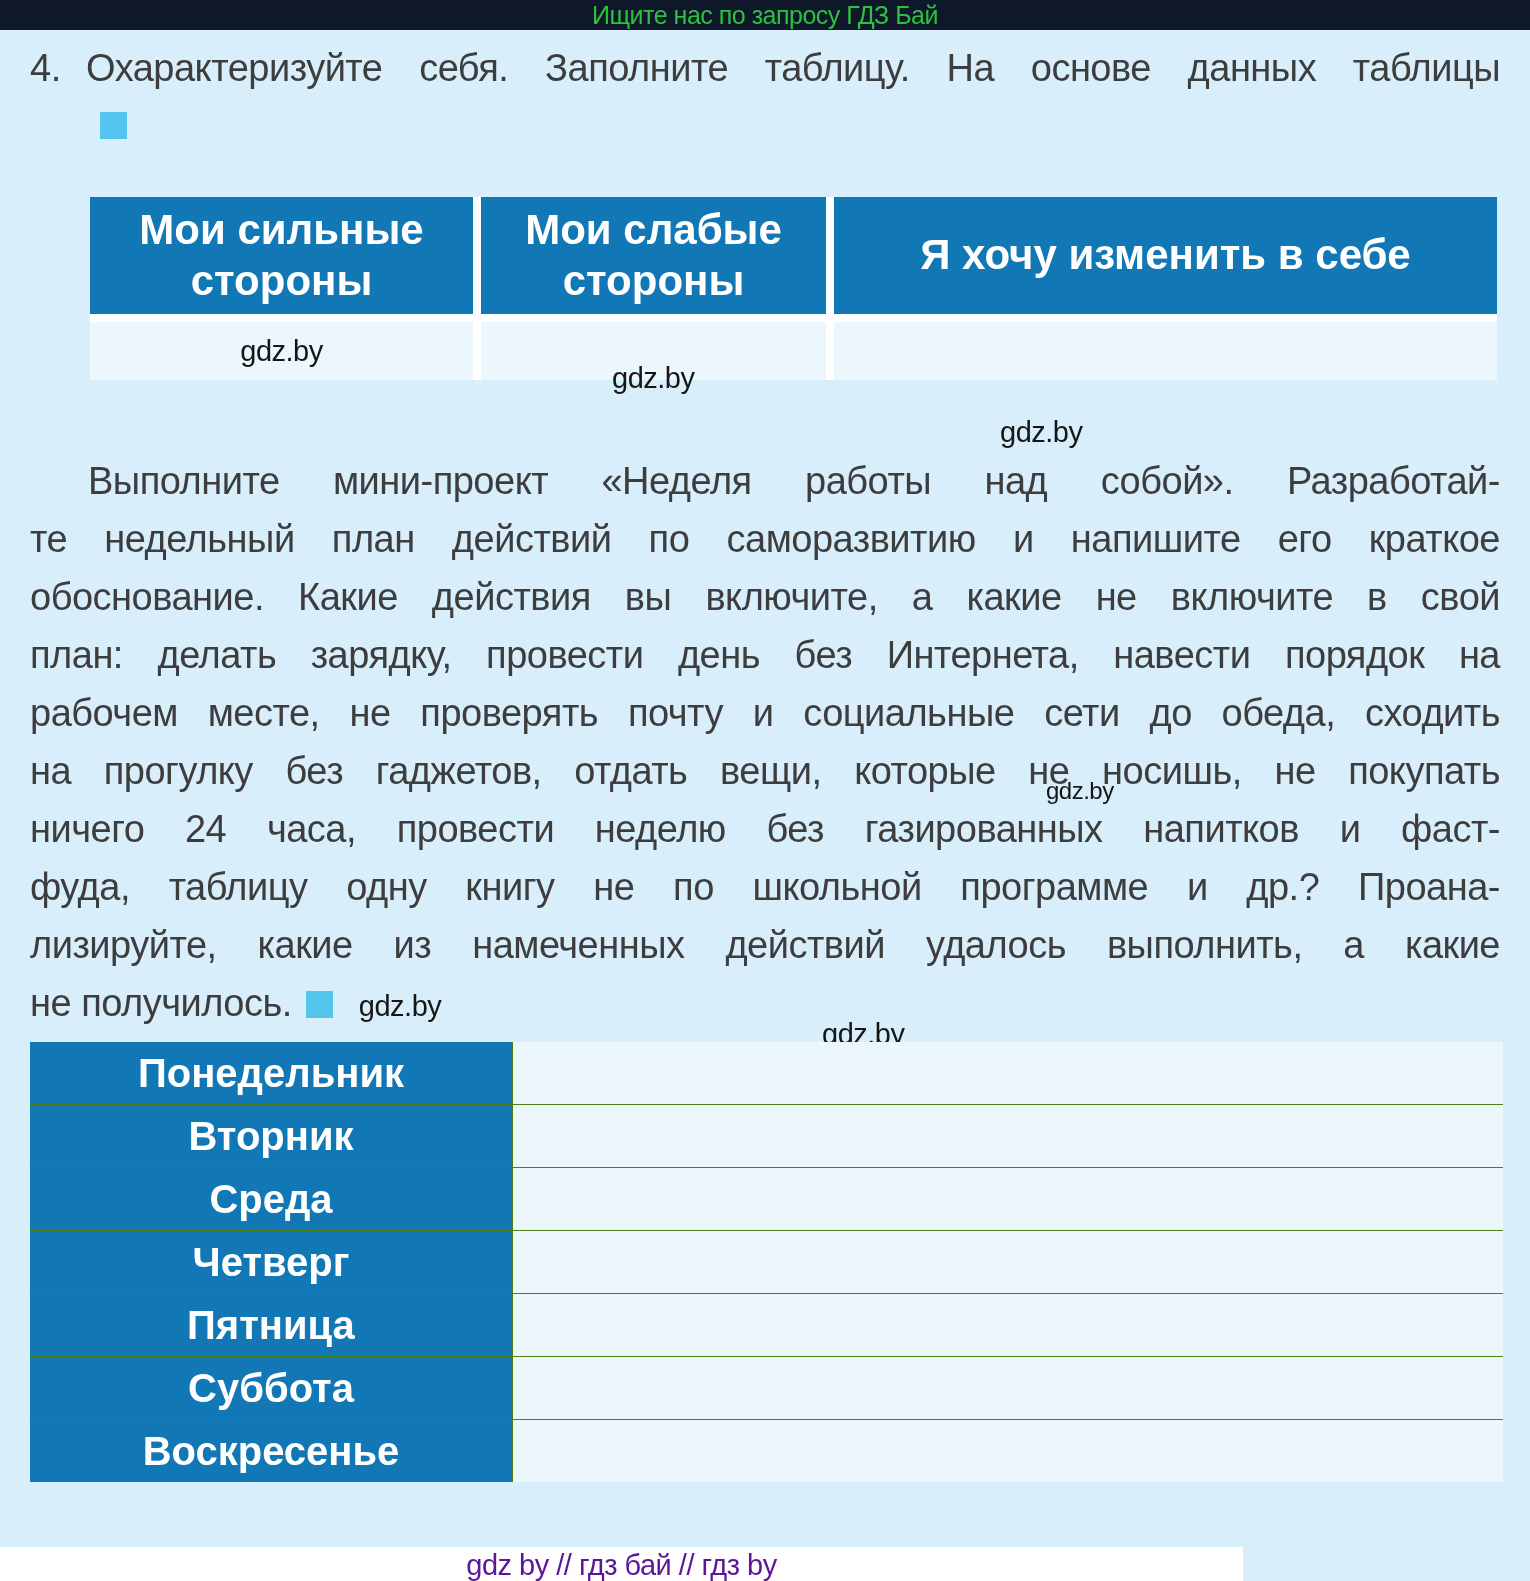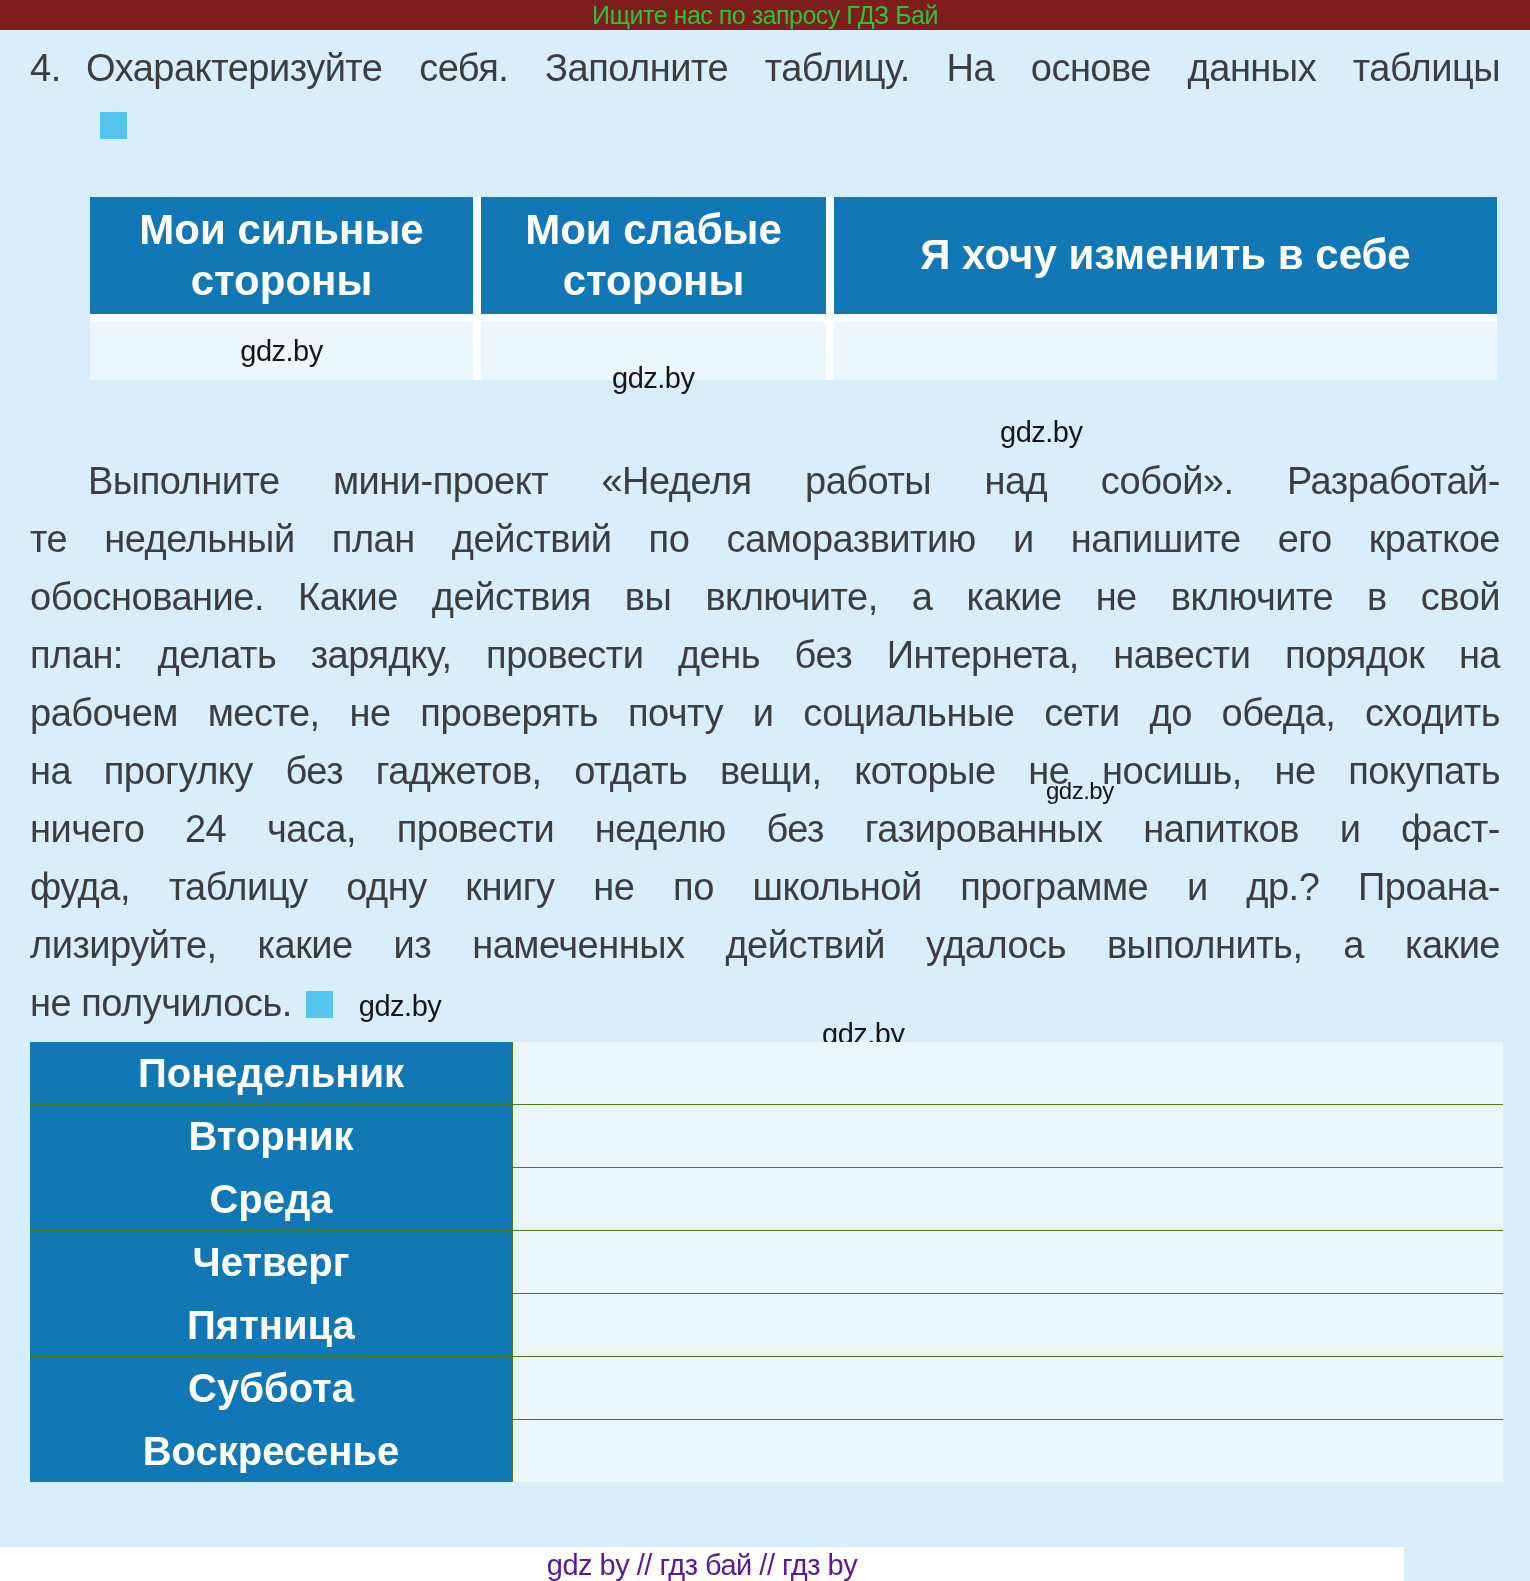--- a/index.html
+++ b/index.html
@@ -1,23 +1,23 @@
 <!DOCTYPE html>
 <html><head>
 <meta charset="utf-8">
 <style>
   html,body{margin:0;padding:0;}
   body{font-family:"Liberation Sans","DejaVu Sans",sans-serif;}
   .canvas{position:relative;width:1530px;height:1581px;background:#d9eefb;overflow:hidden;}
 
   
-  .top-strip{position:absolute;left:0;top:0;width:1530px;height:30px;background:#7f1d1d;
+  .top-strip{position:absolute;left:0;top:0;width:1530px;height:30px;background:#0f172a;
              display:flex;align-items:center;justify-content:center;}
   .top-strip span{color:#2bc33e;font-size:25px;font-weight:500;letter-spacing:-0.5px;}
-  .bottom-strip{position:absolute;left:0;top:1547px;width:1404px;height:34px;background:#ffffff;
+  .bottom-strip{position:absolute;left:0;top:1547px;width:1243px;height:34px;background:#ffffff;
              display:flex;align-items:flex-start;justify-content:center;}
   .bottom-strip span{color:#5c1799;font-size:29px;letter-spacing:-0.5px;padding-top:2px;}
 
   
   .task{position:absolute;left:30px;top:40px;width:1470px;color:#3d3d3d;
         font-size:38px;line-height:56px;letter-spacing:-0.5px;}
   .task-num{position:absolute;left:0;top:0;}
   .task-text{padding-left:56px;}
   .jline{text-align:justify;text-align-last:justify;white-space:normal;}
 

